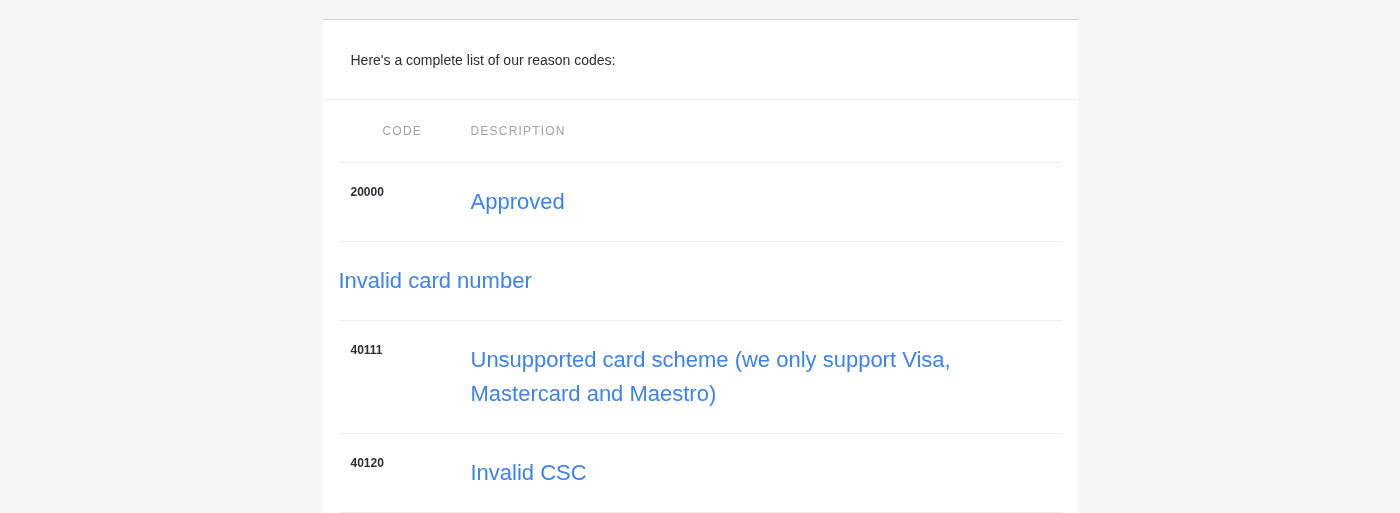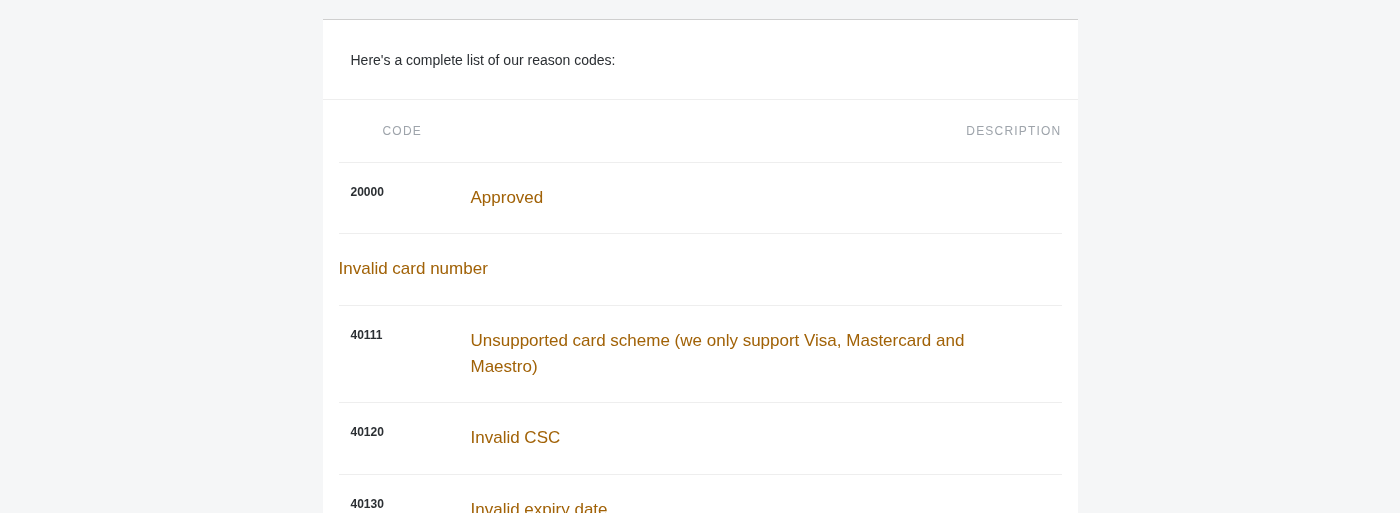--- a/index.html
+++ b/index.html
@@ -43,41 +43,40 @@
       letter-spacing: 1.2px;
       text-transform: uppercase;
       font-weight: 500;
     }
     .th-code {
       width: 132px;
       padding-left: 44px;
     }
     .th-desc {
       flex: 1;
-      text-align: right;
     }
     .tbody {
       margin: 0 16px;
     }
     .row {
       display: flex;
       padding: 22px 0;
       border-bottom: 1px solid #eeeeee;
     }
     .cell-code {
       width: 132px;
       padding-left: 12px;
       font-weight: 700;
       color: #2b2f33;
       font-size: 12px;
     }
     .cell-desc {
       flex: 1;
-      color: #a16207;
-      font-size: 17px;
+      color: #3b82f6;
+      font-size: 22px;
       line-height: 1.55;
       padding-right: 40px;
     }
   </style>
 </head>
 <body>
 
 <div class="content-card">
   <div class="intro">Here's a complete list of our reason codes:</div>
 

